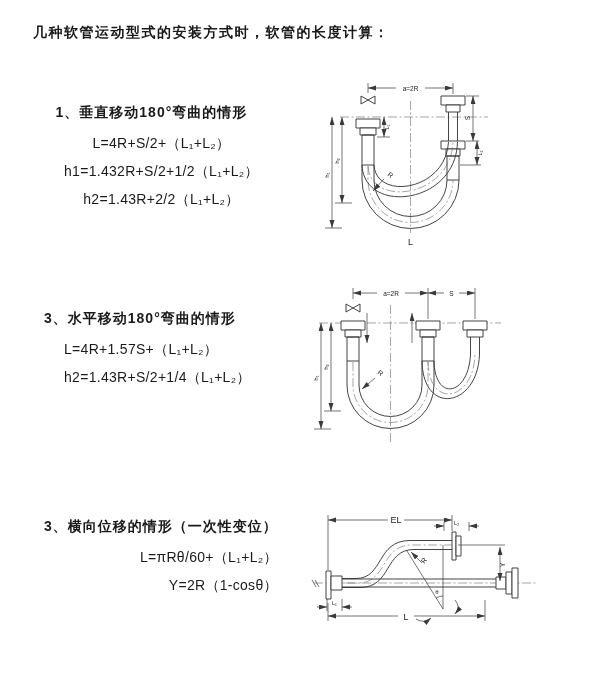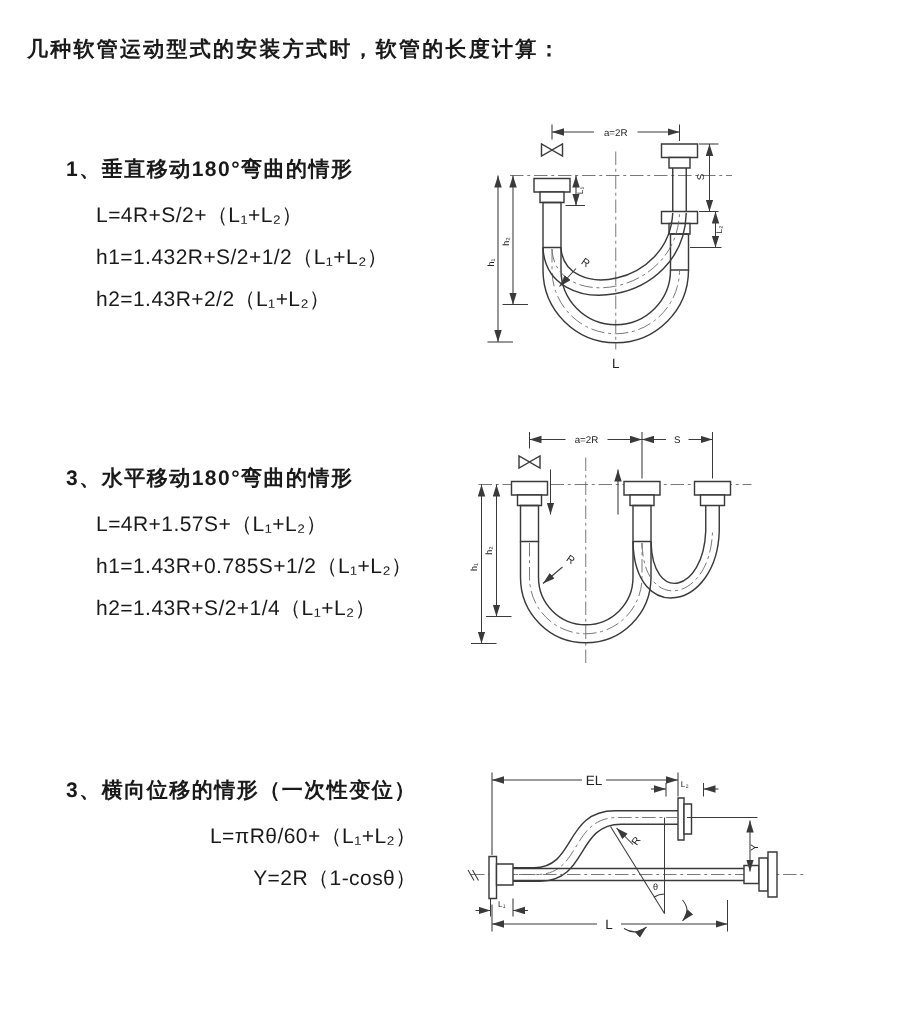--- a/index.html
+++ b/index.html
@@ -1,23 +1,23 @@
 <!DOCTYPE html>
 <html><head>
 <meta charset="utf-8">
 <style>
   html,body{margin:0;padding:0;background:#fff;}
   body{width:600px;height:675px;position:relative;overflow:hidden;
        font-family:"Liberation Sans","DejaVu Sans",sans-serif;color:#1a1a1a;}
   .abs{position:absolute;}
-  .title{left:18px;top:24px;font-size:14px;font-weight:600;letter-spacing:1.5px;}
+  .title{left:33px;top:24px;font-size:14px;font-weight:600;letter-spacing:1.5px;}
   .sec-heading{font-size:14px;font-weight:600;letter-spacing:1px;white-space:nowrap;}
   .formulas{margin:7px 0 0 20px;font-size:14px;line-height:28px;letter-spacing:.3px;white-space:nowrap;}
   .formulas div{height:28px;}
-  #sec1{left:44px;top:104px;}
+  #sec1{left:44px;top:104px;text-align:center;}
   #sec2{left:44px;top:310px;}
   #sec3{left:44px;top:518px;text-align:right;}
   svg{position:absolute;overflow:visible;}
   svg line,svg path,svg rect,svg polygon{vector-effect:non-scaling-stroke;}
   .st{stroke:#3a3a3a;stroke-width:.95;fill:none;}
   .stf{stroke:#3a3a3a;stroke-width:.95;fill:#fff;}
   .dim{stroke:#3a3a3a;stroke-width:.7;fill:none;}
   .cl{stroke:#6a6a6a;stroke-width:.6;fill:none;stroke-dasharray:9 2.5 2 2.5;}
   .lbl{fill:#222;font-size:6.5px;font-family:"Liberation Sans","DejaVu Sans",sans-serif;}
   .lbl-big{fill:#222;font-size:9px;font-family:"Liberation Sans","DejaVu Sans",sans-serif;}
@@ -33,21 +33,20 @@
     <div>L=4R+S/2+（L₁+L₂）</div>
     <div>h1=1.432R+S/2+1/2（L₁+L₂）</div>
     <div>h2=1.43R+2/2（L₁+L₂）</div>
   </div>
 </div>
 
 <div class="abs" id="sec2">
   <div class="sec-heading">3、水平移动180°弯曲的情形</div>
   <div class="formulas">
     <div>L=4R+1.57S+（L₁+L₂）</div>
-    <div>h1=1.43R+0.785S+1/2（L₁+L₂）</div>
     <div>h2=1.43R+S/2+1/4（L₁+L₂）</div>
   </div>
 </div>
 
 <div class="abs" id="sec3">
   <div class="sec-heading">3、横向位移的情形（一次性变位）</div>
   <div class="formulas">
     <div>L=πRθ/60+（L₁+L₂）</div>
     <div>Y=2R（1-cosθ）</div>
   </div>

